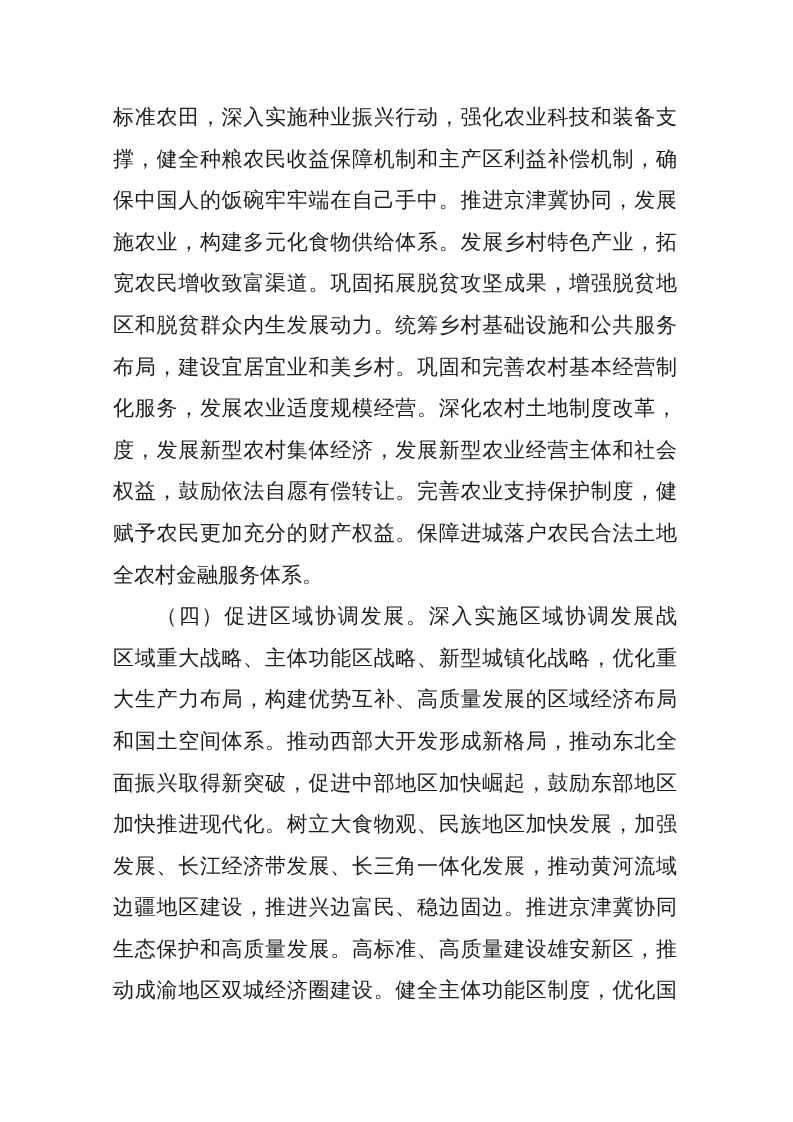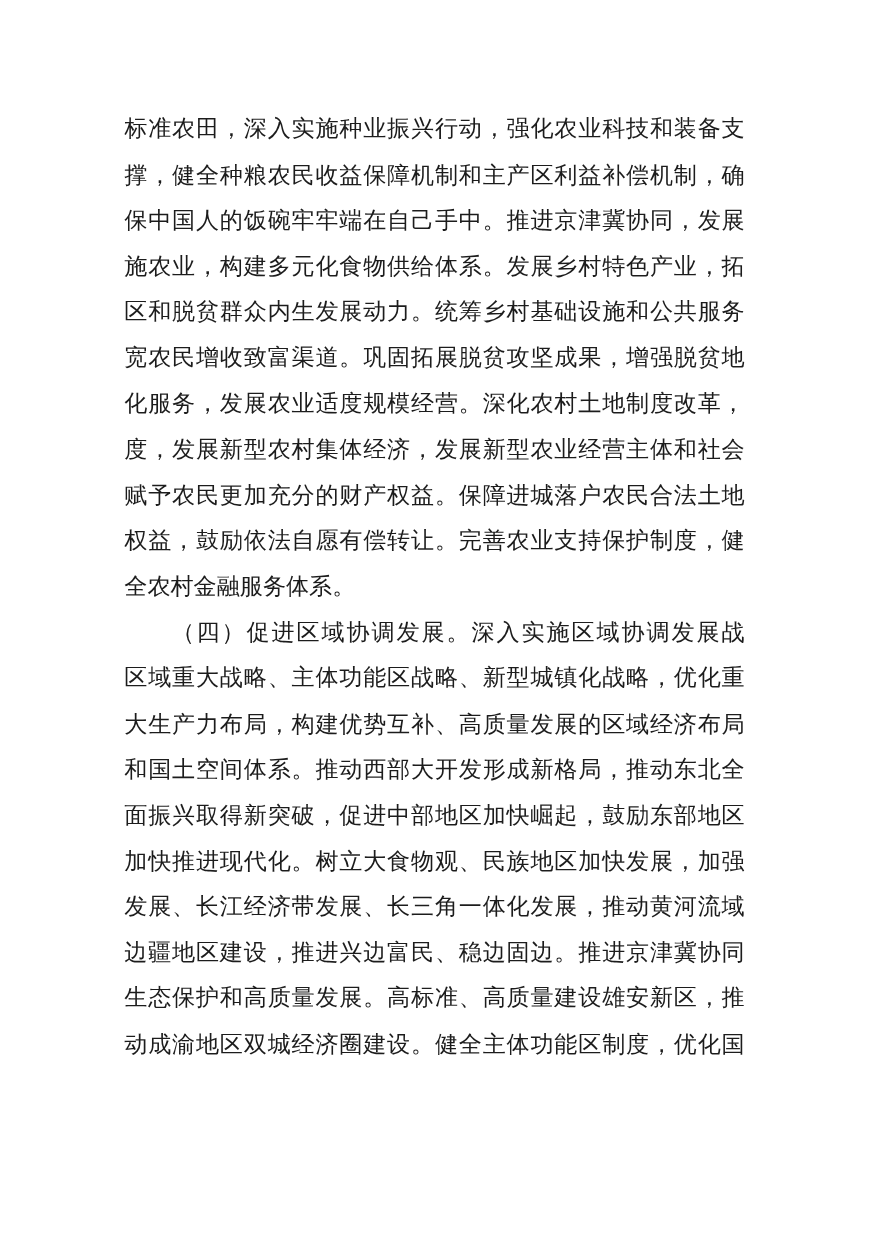--- a/index.html
+++ b/index.html
@@ -43,26 +43,27 @@
 <body>
 
 <div class="page">
   <div class="doc-body">
 
     <div class="para">
       <div class="line">标准农田，深入实施种业振兴行动，强化农业科技和装备支</div>
       <div class="line">撑，健全种粮农民收益保障机制和主产区利益补偿机制，确</div>
       <div class="line">保中国人的饭碗牢牢端在自己手中。推进京津冀协同，发展设</div>
       <div class="line">施农业，构建多元化食物供给体系。发展乡村特色产业，拓</div>
+      <div class="line">宽农民增收致富渠道。巩固拓展脱贫攻坚成果，增强脱贫地</div>
       <div class="line">区和脱贫群众内生发展动力。统筹乡村基础设施和公共服务</div>
-      <div class="line">宽农民增收致富渠道。巩固拓展脱贫攻坚成果，增强脱贫地</div>
+      <div class="line">布局，建设宜居宜业和美乡村。巩固和完善农村基本经营制</div>
       <div class="line">化服务，发展农业适度规模经营。深化农村土地制度改革，</div>
       <div class="line">度，发展新型农村集体经济，发展新型农业经营主体和社会</div>
+      <div class="line">权益，鼓励依法自愿有偿转让。完善农业支持保护制度，健</div>
       <div class="line">赋予农民更加充分的财产权益。保障进城落户农民合法土地</div>
-      <div class="line">权益，鼓励依法自愿有偿转让。完善农业支持保护制度，健</div>
       <div class="line para-end">全农村金融服务体系。</div>
     </div>
 
     <div class="para">
       <div class="line indent">（四）促进区域协调发展。深入实施区域协调发展战略、</div>
       <div class="line">区域重大战略、主体功能区战略、新型城镇化战略，优化重</div>
       <div class="line">大生产力布局，构建优势互补、高质量发展的区域经济布局</div>
       <div class="line">和国土空间体系。推动西部大开发形成新格局，推动东北全</div>
       <div class="line">面振兴取得新突破，促进中部地区加快崛起，鼓励东部地区</div>
       <div class="line">加快推进现代化。树立大食物观、民族地区加快发展，加强</div>

